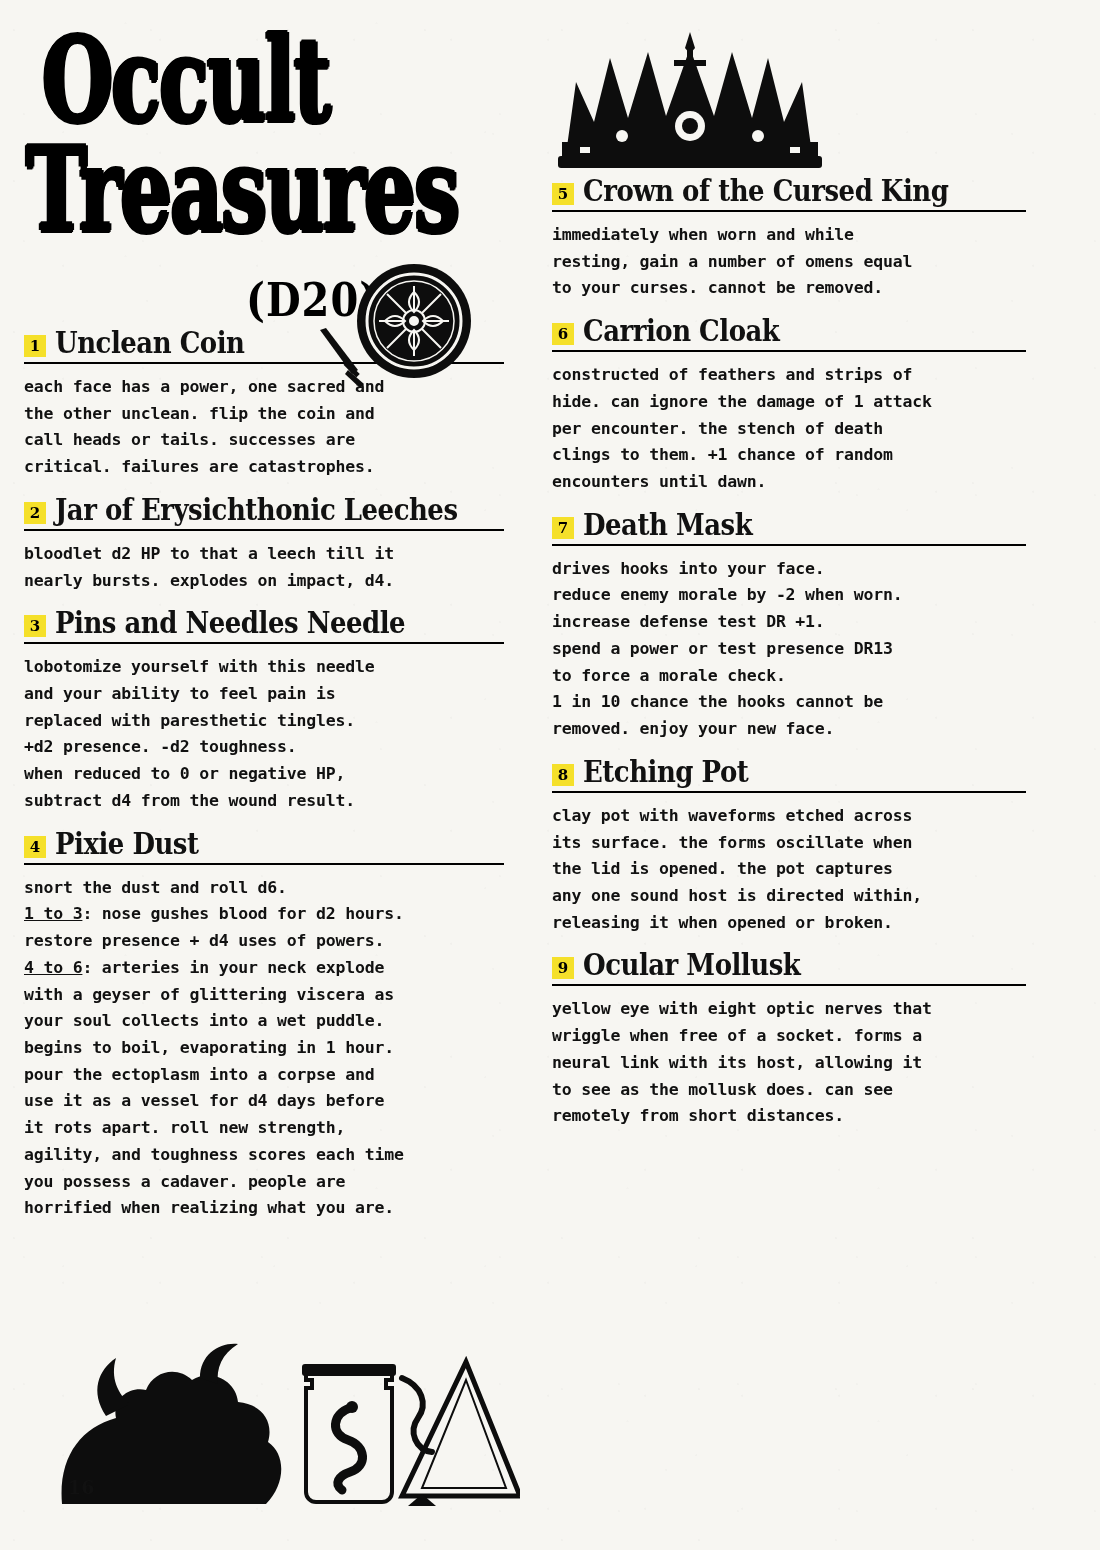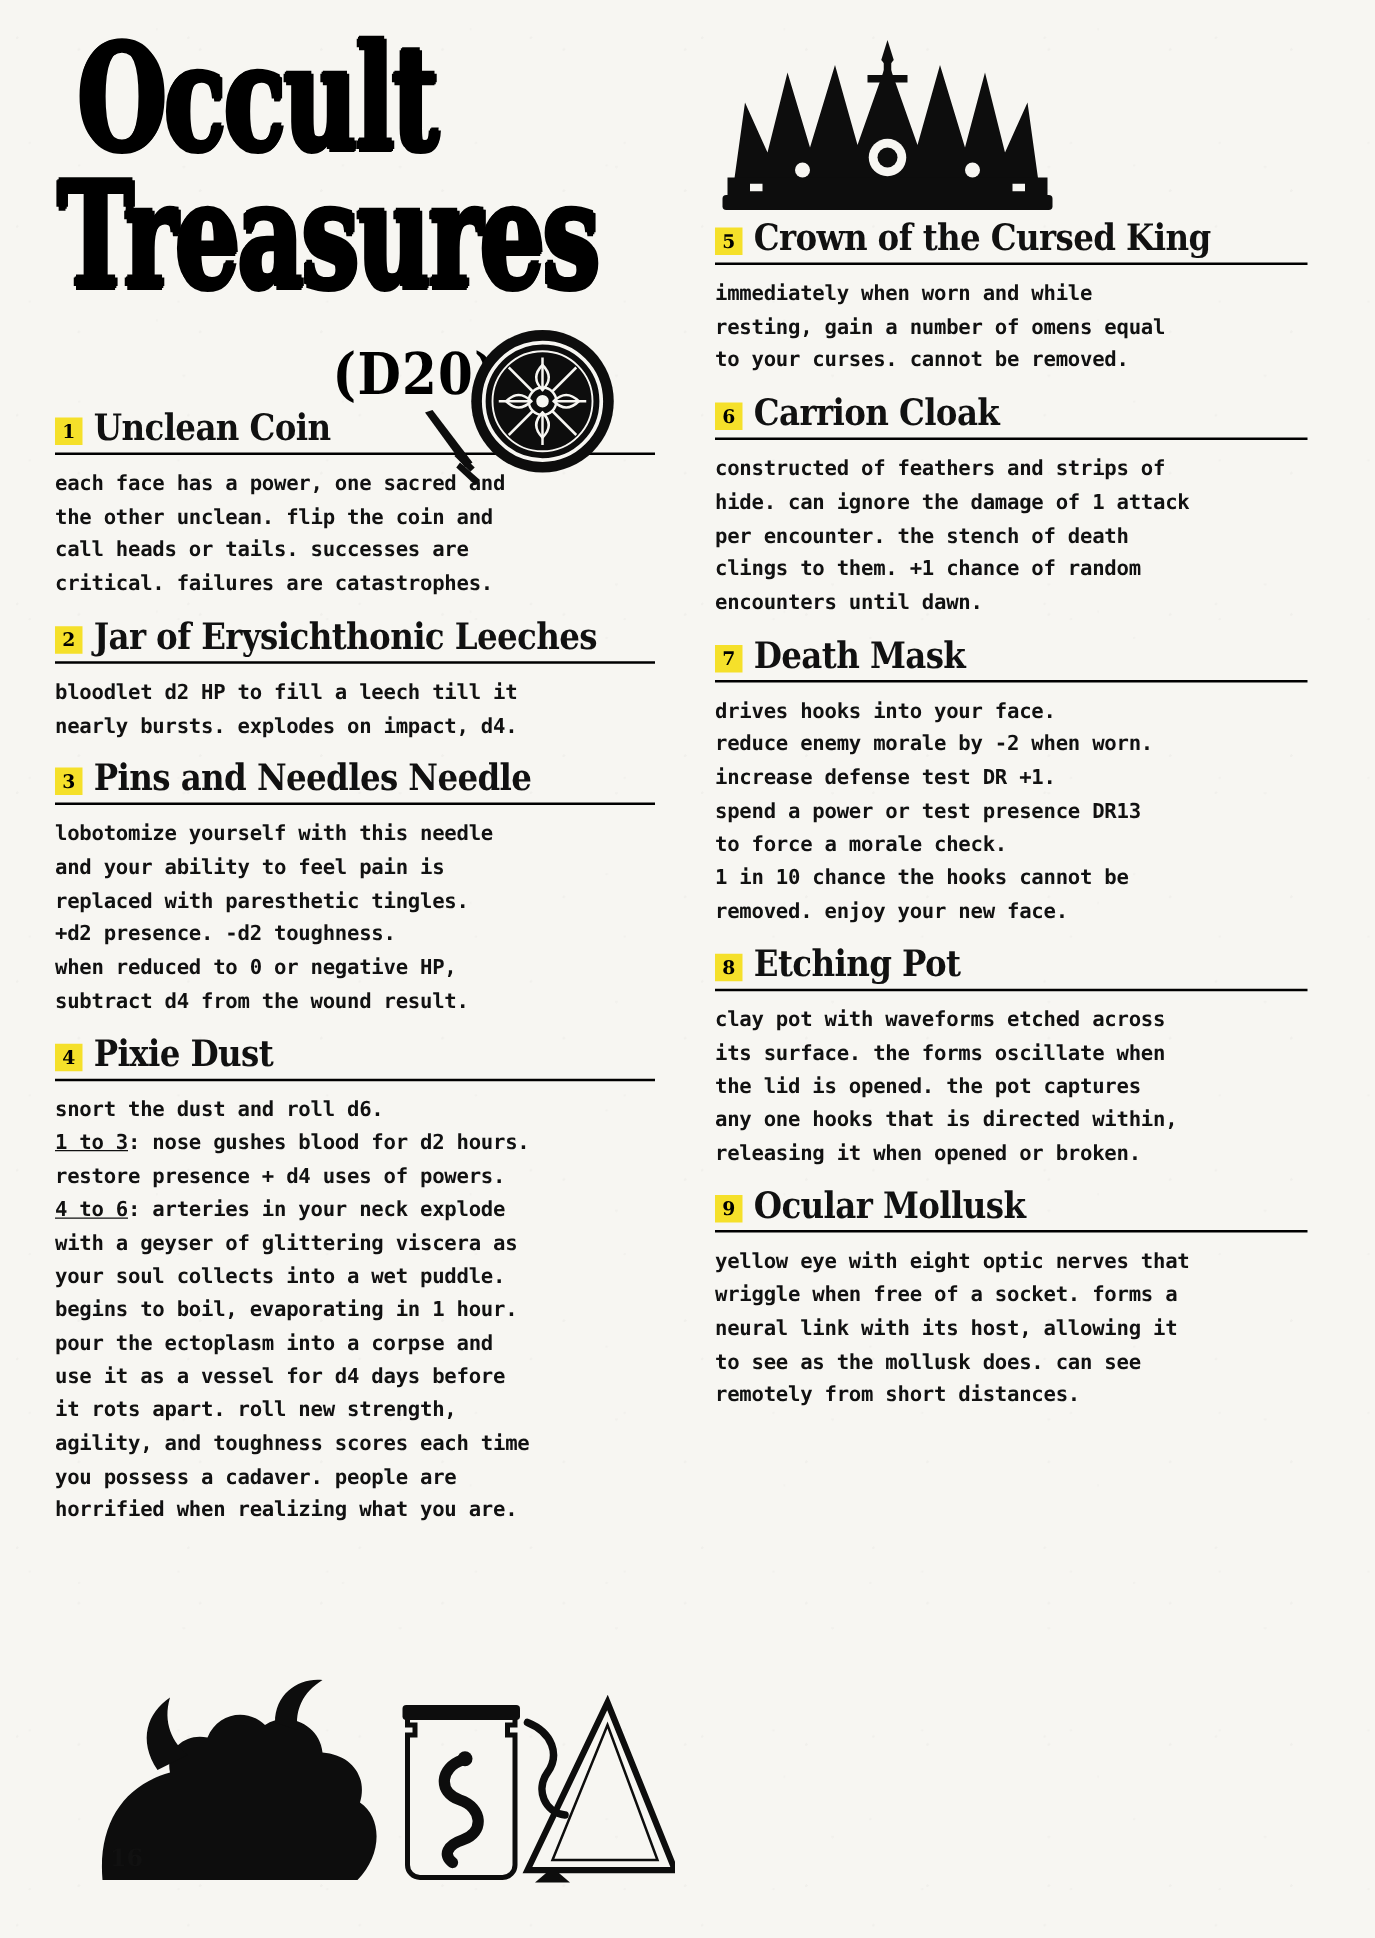--- a/index.html
+++ b/index.html
@@ -27,21 +27,21 @@
       radial-gradient(circle at 65% 35%, rgba(0,0,0,.05) 0 1px, transparent 1.2px),
       radial-gradient(circle at 85% 80%, rgba(0,0,0,.04) 0 1px, transparent 1.2px),
       radial-gradient(circle at 50% 10%, rgba(0,0,0,.03) 0 1px, transparent 1.2px),
       radial-gradient(circle at 20% 90%, rgba(0,0,0,.04) 0 1px, transparent 1.2px);
     background-size: 137px 151px, 211px 189px, 97px 113px, 173px 167px, 251px 233px, 119px 127px;
   }
   .page {
     position: absolute;
     inset: 0;
     display: flex;
-    padding: 30px 34px 20px 44px;
+    padding: 30px 34px 20px 24px;
     box-sizing: border-box;
   }
   .col {
     box-sizing: border-box;
     position: relative;
   }
   .col-left { width: 490px; padding-right: 10px; }
   .col-right { width: 512px; padding-left: 38px; }
 
   
@@ -206,21 +206,21 @@
 the other unclean. flip the coin and
 call heads or tails. successes are
 critical. failures are catastrophes.</div>
     </div>
 
     <div class="entry">
       <div class="entry-head">
         <span class="num">2</span>
         <span class="entry-title">Jar of Erysichthonic Leeches</span>
       </div>
-      <div class="entry-body">bloodlet d2 HP to fill a leech till it
+      <div class="entry-body">bloodlet d2 HP to that a leech till it
 nearly bursts. explodes on impact, d4.</div>
     </div>
 
     <div class="entry">
       <div class="entry-head">
         <span class="num">3</span>
         <span class="entry-title">Pins and Needles Needle</span>
       </div>
       <div class="entry-body">lobotomize yourself with this needle
 and your ability to feel pain is
@@ -337,21 +337,21 @@
     </div>
 
     <div class="entry">
       <div class="entry-head">
         <span class="num">8</span>
         <span class="entry-title">Etching Pot</span>
       </div>
       <div class="entry-body">clay pot with waveforms etched across
 its surface. the forms oscillate when
 the lid is opened. the pot captures
-any one hooks that is directed within,
+any one sound host is directed within,
 releasing it when opened or broken.</div>
     </div>
 
     <div class="entry">
       <div class="entry-head">
         <span class="num">9</span>
         <span class="entry-title">Ocular Mollusk</span>
       </div>
       <div class="entry-body">yellow eye with eight optic nerves that
 wriggle when free of a socket. forms a

